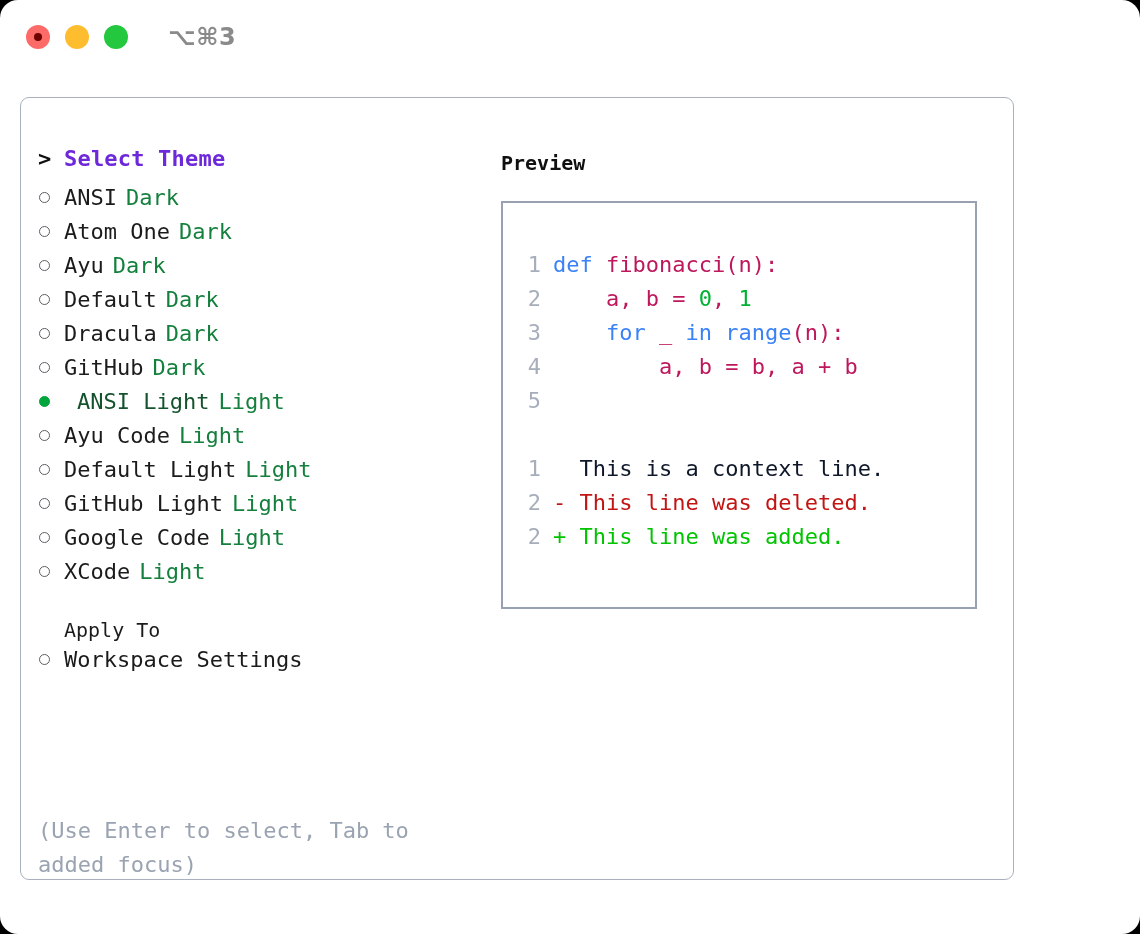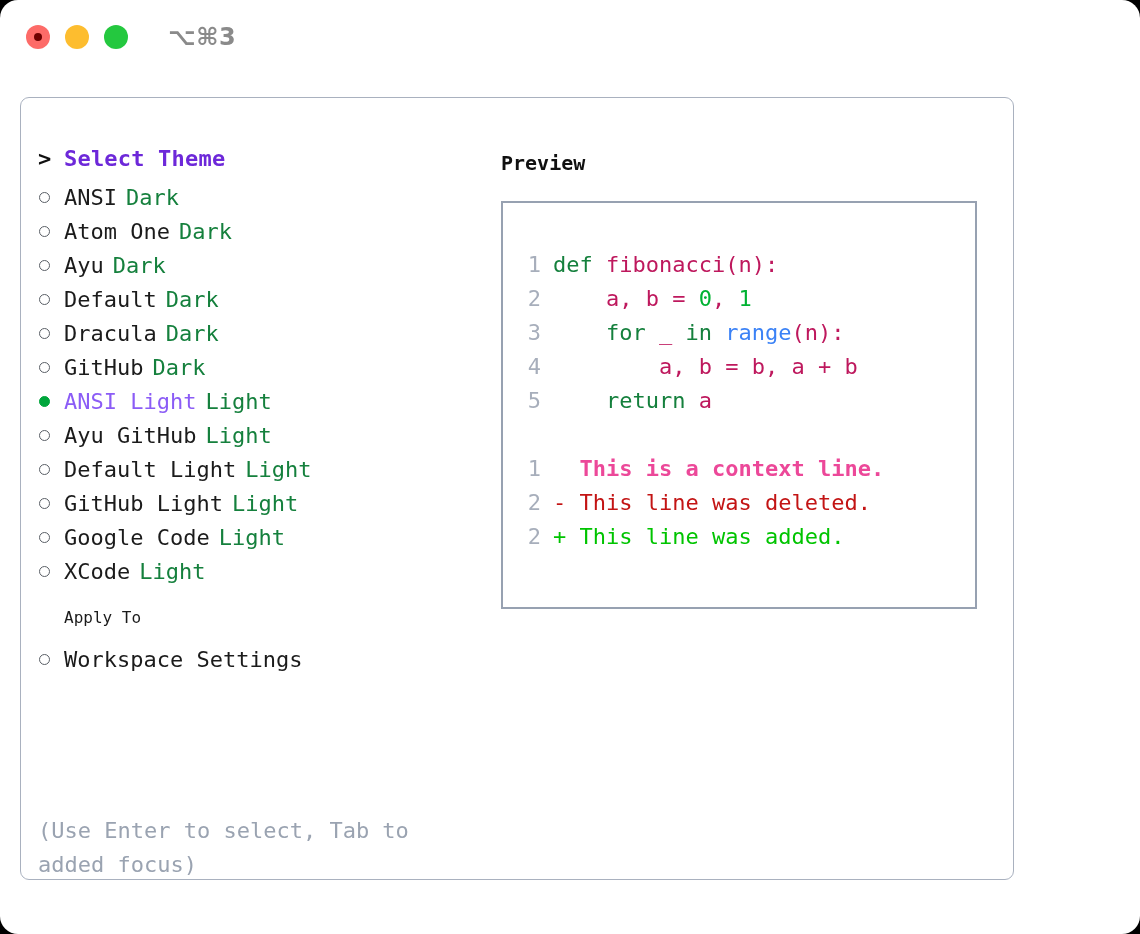--- a/index.html
+++ b/index.html
@@ -132,32 +132,33 @@
     box-sizing: border-box;
   }
   .theme-row.selected .bullet i {
     background: #00a63c;
     border-color: #00a63c;
   }
   .theme-name {
     color: #1b1b1b;
   }
   .theme-row.selected .theme-name {
-    color: #8b5cf6;
+    color: #14532d;
+    margin-left: 13px;
   }
   .theme-variant {
     color: #15803d;
     margin-left: 9px;
   }
 
   .section-label {
     display: flex;
-    align-items: flex-start;
-    height: 34px;
-    font-size: 16px;
+    align-items: flex-end;
+    height: 34px;
+    font-size: 20px;
     color: #1b1b1b;
   }
 
   .spacer-sm { height: 20px; }
 
   #hint {
     position: absolute;
     left: 17px;
     top: 716px;
     width: 420px;
@@ -198,25 +199,25 @@
   }
   .lineno {
     width: 28px;
     flex: 0 0 28px;
     text-align: right;
     color: #a7aebb;
     margin-right: 12px;
   }
   .code-text { white-space: pre; }
 
-  .tok-kw   { color: #15803d; }
+  .tok-kw   { color: #3b82f6; }
   .tok-fn   { color: #3b82f6; }
   .tok-num  { color: #00b232; }
   .tok-txt  { color: #be185d; }
-  .tok-ctx  { color: #ec4899; font-weight: bold; }
+  .tok-ctx  { color: #0f172a; }
   .tok-del  { color: #c31414; }
   .tok-add  { color: #00c400; }
   .blank-line { height: 34px; }
 </style>
 </head>
 <body>
 
 <div id="window">
 
   <div id="titlebar">
@@ -284,21 +285,21 @@
             <span class="bullet">
               <i></i>
             </span>
             <span class="theme-name">ANSI Light</span>
             <span class="theme-variant">Light</span>
           </div>
           <div class="theme-row">
             <span class="bullet">
               <i></i>
             </span>
-            <span class="theme-name">Ayu GitHub</span>
+            <span class="theme-name">Ayu Code</span>
             <span class="theme-variant">Light</span>
           </div>
           <div class="theme-row">
             <span class="bullet">
               <i></i>
             </span>
             <span class="theme-name">Default Light</span>
             <span class="theme-variant">Light</span>
           </div>
           <div class="theme-row">
@@ -345,21 +346,21 @@
     <div id="hint">(Use Enter to select, Tab to added focus)</div>
 
     <div id="right-col">
       <div id="preview-title">Preview</div>
       <div id="code-card">
         <div id="code-block">
             <div class="code-line"><span class="lineno">1</span><span class="code-text"><span class="tok-kw">def&nbsp;</span><span class="tok-txt">fibonacci(n):</span></span></div>
             <div class="code-line"><span class="lineno">2</span><span class="code-text"><span class="tok-txt">&nbsp;&nbsp;&nbsp;&nbsp;a,&nbsp;b&nbsp;=&nbsp;</span><span class="tok-num">0</span><span class="tok-txt">,&nbsp;</span><span class="tok-num">1</span></span></div>
             <div class="code-line"><span class="lineno">3</span><span class="code-text"><span class="tok-txt">&nbsp;&nbsp;&nbsp;&nbsp;</span><span class="tok-kw">for</span><span class="tok-txt">&nbsp;_&nbsp;</span><span class="tok-kw">in</span><span class="tok-txt">&nbsp;</span><span class="tok-fn">range</span><span class="tok-txt">(n):</span></span></div>
             <div class="code-line"><span class="lineno">4</span><span class="code-text"><span class="tok-txt">&nbsp;&nbsp;&nbsp;&nbsp;&nbsp;&nbsp;&nbsp;&nbsp;a,&nbsp;b&nbsp;=&nbsp;b,&nbsp;a&nbsp;+&nbsp;b</span></span></div>
-            <div class="code-line"><span class="lineno">5</span><span class="code-text"><span class="tok-txt">&nbsp;&nbsp;&nbsp;&nbsp;</span><span class="tok-kw">return</span><span class="tok-txt">&nbsp;a</span></span></div>
+            <div class="code-line"><span class="lineno">5</span></div>
           </div>
         <div class="blank-line"></div>
         <div id="diff-block">
             <div class="code-line"><span class="lineno">1</span><span class="code-text tok-ctx">&nbsp;&nbsp;This&nbsp;is&nbsp;a&nbsp;context&nbsp;line.</span></div>
             <div class="code-line"><span class="lineno">2</span><span class="code-text tok-del">-&nbsp;This&nbsp;line&nbsp;was&nbsp;deleted.</span></div>
             <div class="code-line"><span class="lineno">2</span><span class="code-text tok-add">+&nbsp;This&nbsp;line&nbsp;was&nbsp;added.</span></div>
           </div>
       </div>
     </div>
 

